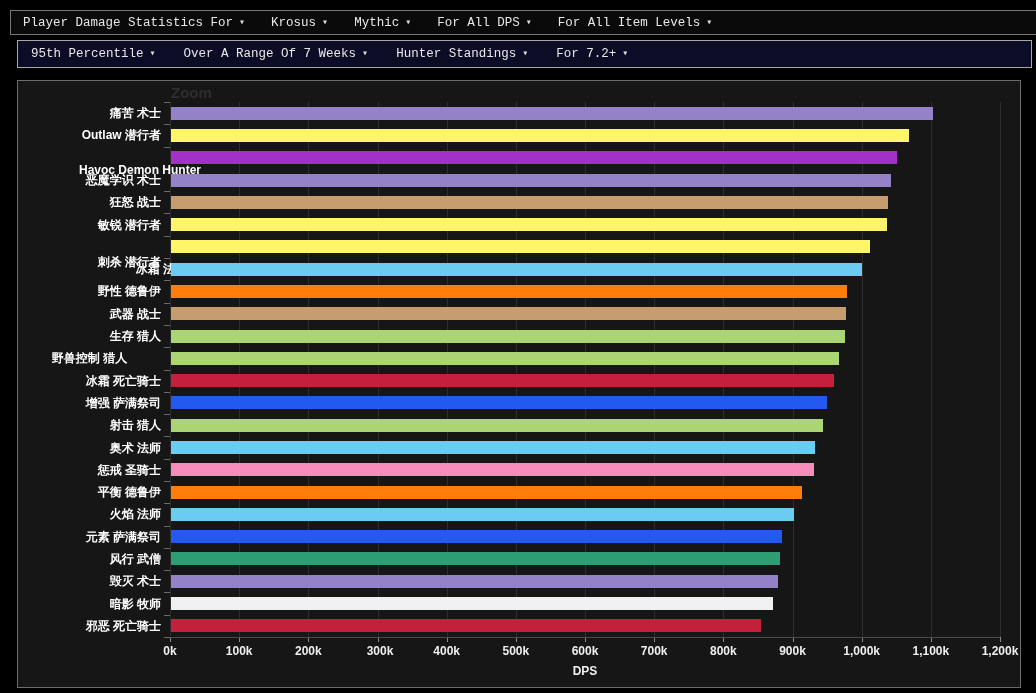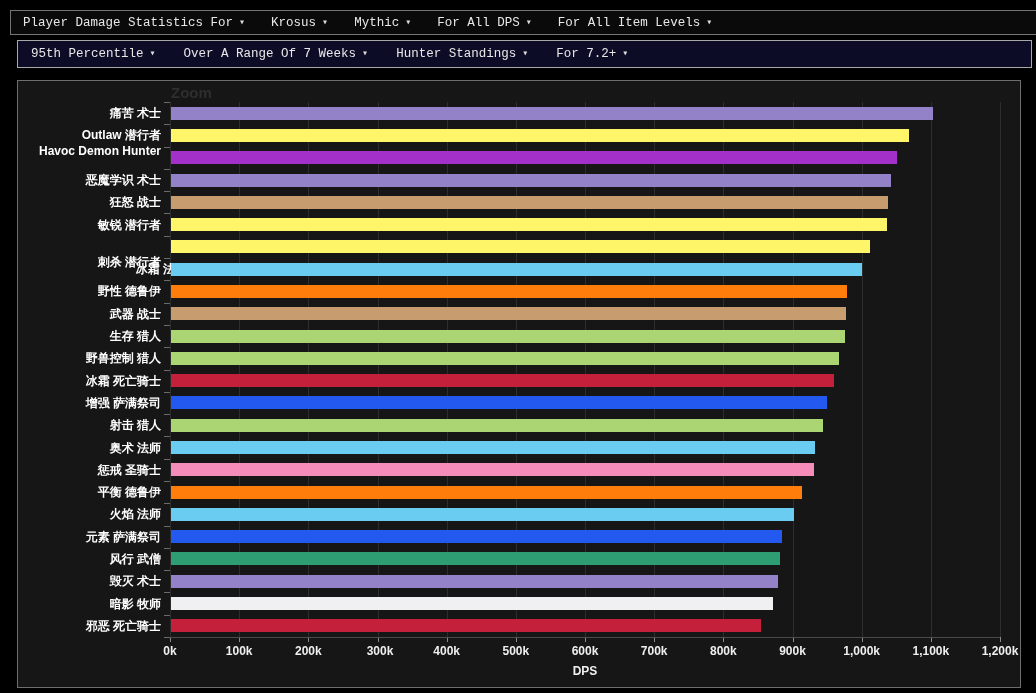--- a/index.html
+++ b/index.html
@@ -136,39 +136,39 @@
       <div class="ytick" style="left: 146px; top: 444.542px;"></div>
       <div class="ytick" style="left: 146px; top: 466.833px;"></div>
       <div class="ytick" style="left: 146px; top: 489.125px;"></div>
       <div class="ytick" style="left: 146px; top: 511.417px;"></div>
       <div class="ytick" style="left: 146px; top: 533.708px;"></div>
       <div class="ytick" style="left: 146px; top: 556px;"></div>
       <div class="cat-label" style="width: 143px; top: 24.1458px;">痛苦 术士</div>
       <div class="bar" style="left: 153px; top: 25.6458px; width: 761.525px; background: rgb(148, 130, 201);"></div>
       <div class="cat-label" style="width: 143px; top: 46.4375px;">Outlaw 潜行者</div>
       <div class="bar" style="left: 153px; top: 47.9375px; width: 738.008px; background: rgb(255, 245, 105);"></div>
-      <div class="cat-label" style="width: 143px; top: 62px;">Havoc Demon Hunter</div>
+      <div class="cat-label" style="width: 143px; top: 81px; padding-left: 40px;">Havoc Demon Hunter</div>
       <div class="bar" style="left: 153px; top: 70.2292px; width: 725.558px; background: rgb(163, 48, 201);"></div>
       <div class="cat-label" style="width: 143px; top: 91.0208px;">恶魔学识 术士</div>
       <div class="bar" style="left: 153px; top: 92.5208px; width: 720.025px; background: rgb(148, 130, 201);"></div>
       <div class="cat-label" style="width: 143px; top: 113.312px;">狂怒 战士</div>
       <div class="bar" style="left: 153px; top: 114.812px; width: 716.567px; background: rgb(199, 156, 110);"></div>
       <div class="cat-label" style="width: 143px; top: 135.604px;">敏锐 潜行者</div>
       <div class="bar" style="left: 153px; top: 137.104px; width: 715.875px; background: rgb(255, 245, 105);"></div>
       <div class="cat-label" style="width: 143px; top: 173px;">刺杀 潜行者</div>
       <div class="bar" style="left: 153px; top: 159.396px; width: 699.275px; background: rgb(255, 245, 105);"></div>
       <div class="cat-label" style="width: 143px; top: 180.188px; padding-left: 26px;">冰霜 法师</div>
       <div class="bar" style="left: 153px; top: 181.688px; width: 690.975px; background: rgb(105, 204, 240);"></div>
       <div class="cat-label" style="width: 143px; top: 202.479px;">野性 德鲁伊</div>
       <div class="bar" style="left: 153px; top: 203.979px; width: 675.758px; background: rgb(255, 125, 10);"></div>
       <div class="cat-label" style="width: 143px; top: 224.771px;">武器 战士</div>
       <div class="bar" style="left: 153px; top: 226.271px; width: 675.067px; background: rgb(199, 156, 110);"></div>
       <div class="cat-label" style="width: 143px; top: 247.062px;">生存 猎人</div>
       <div class="bar" style="left: 153px; top: 248.562px; width: 674.375px; background: rgb(171, 212, 115);"></div>
-      <div class="cat-label" style="width: 143px; top: 269.354px;">野兽控制 猎人</div>
+      <div class="cat-label" style="width: 143px; top: 269.354px; text-align: center;">野兽控制 猎人</div>
       <div class="bar" style="left: 153px; top: 270.854px; width: 668.15px; background: rgb(171, 212, 115);"></div>
       <div class="cat-label" style="width: 143px; top: 291.646px;">冰霜 死亡骑士</div>
       <div class="bar" style="left: 153px; top: 293.146px; width: 663.308px; background: rgb(196, 31, 59);"></div>
       <div class="cat-label" style="width: 143px; top: 313.938px;">增强 萨满祭司</div>
       <div class="bar" style="left: 153px; top: 315.438px; width: 655.7px; background: rgb(36, 89, 240);"></div>
       <div class="cat-label" style="width: 143px; top: 336.229px;">射击 猎人</div>
       <div class="bar" style="left: 153px; top: 337.729px; width: 651.55px; background: rgb(171, 212, 115);"></div>
       <div class="cat-label" style="width: 143px; top: 358.521px; text-align: right;">奥术 法师</div>
       <div class="bar" style="left: 153px; top: 360.021px; width: 643.942px; background: rgb(105, 204, 240);"></div>
       <div class="cat-label" style="width: 143px; top: 380.812px;">惩戒 圣骑士</div>

